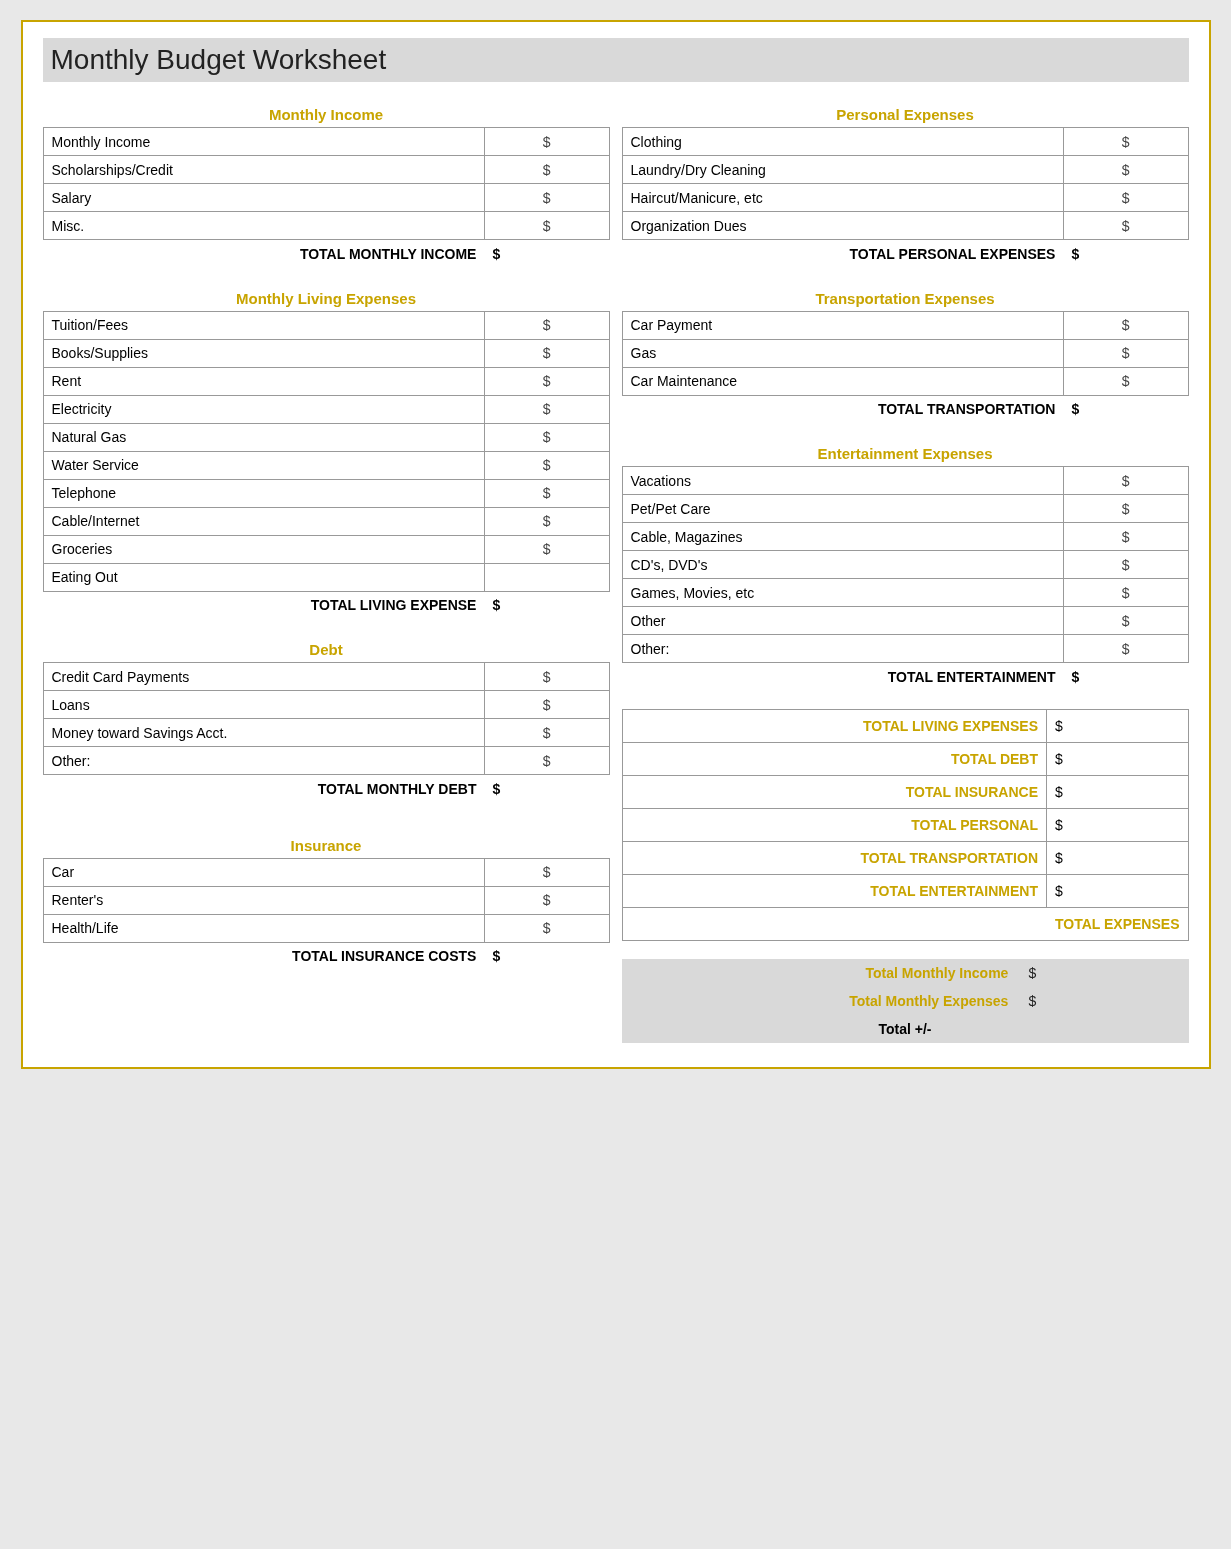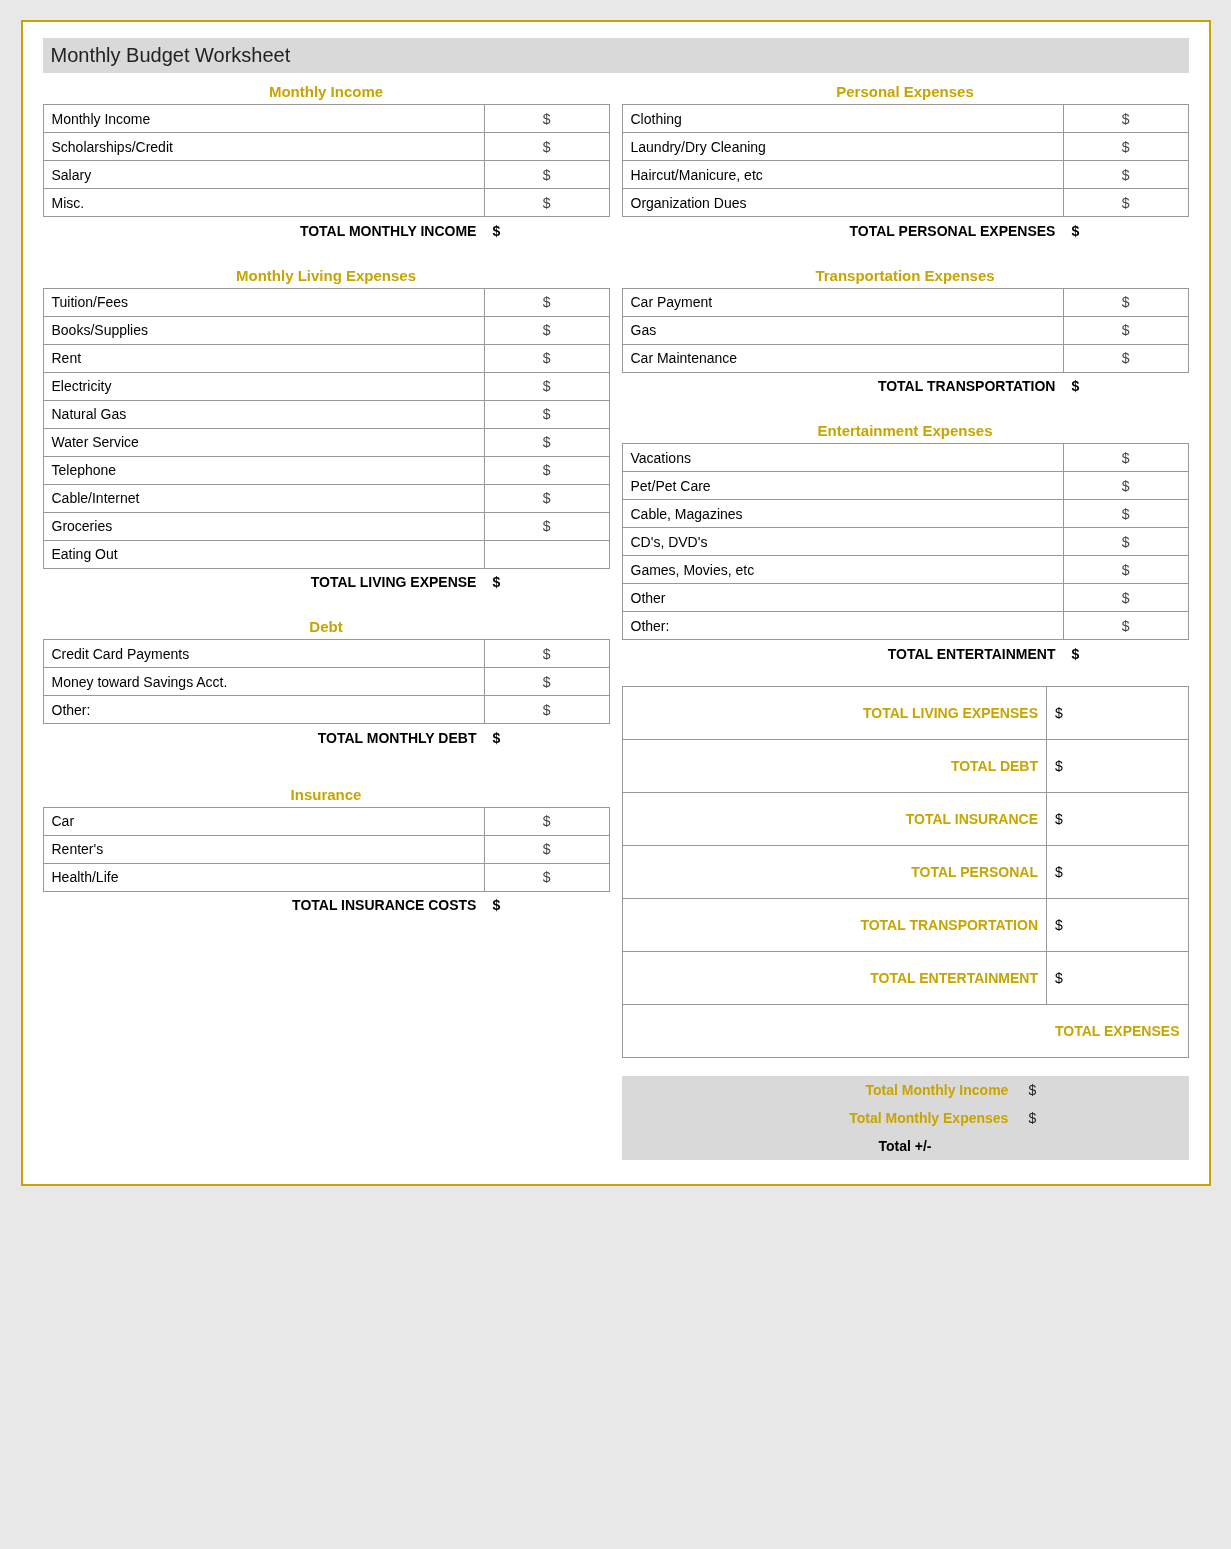--- a/index.html
+++ b/index.html
@@ -10,24 +10,24 @@
       padding: 20px;
     }
     .worksheet {
       background: #fff;
       border: 2px solid #c8a400;
       max-width: 1190px;
       margin: 0 auto;
       padding: 16px 20px 24px 20px;
     }
     .title {
-      font-size: 20px;
+      font-size: 28px;
       font-weight: normal;
       color: #222;
-      margin-bottom: 0;
+      margin-bottom: 14px;
       background: #d9d9d9;
       padding: 6px 8px;
     }
     .main-grid {
       display: grid;
       grid-template-columns: 1fr 1fr;
       gap: 0 12px;
     }
     .section-title {
       text-align: center;
@@ -66,21 +66,21 @@
       text-align: left;
       width: 22%;
     }
     .summary-table {
       width: 100%;
       border-collapse: collapse;
       margin-top: 6px;
     }
     .summary-table td {
       border: 1px solid #999;
-      padding: 18px 8px;
+      padding: 8px 8px;
       height: 26px;
       margin-top: 46px;
     }
     .summary-table td.slabel {
       font-weight: bold;
       color: #c8a400;
       text-align: right;
       width: 75%;
     }
     .summary-table td.sdollar {
@@ -204,20 +204,24 @@
       </tbody>
         </table>
 
       <div class="spacer"></div>
 
       <div class="section-title">Debt</div>
       <table>
         <tbody id="debt-rows">
             <tr>
               <td class="label">Credit Card Payments</td>
+              <td class="dollar">$</td>
+            </tr>
+            <tr>
+              <td class="label">Loans</td>
               <td class="dollar">$</td>
             </tr>
             <tr>
               <td class="label">Money toward Savings Acct.</td>
               <td class="dollar">$</td>
             </tr>
             <tr>
               <td class="label">Other:</td>
               <td class="dollar">$</td>
             </tr>

